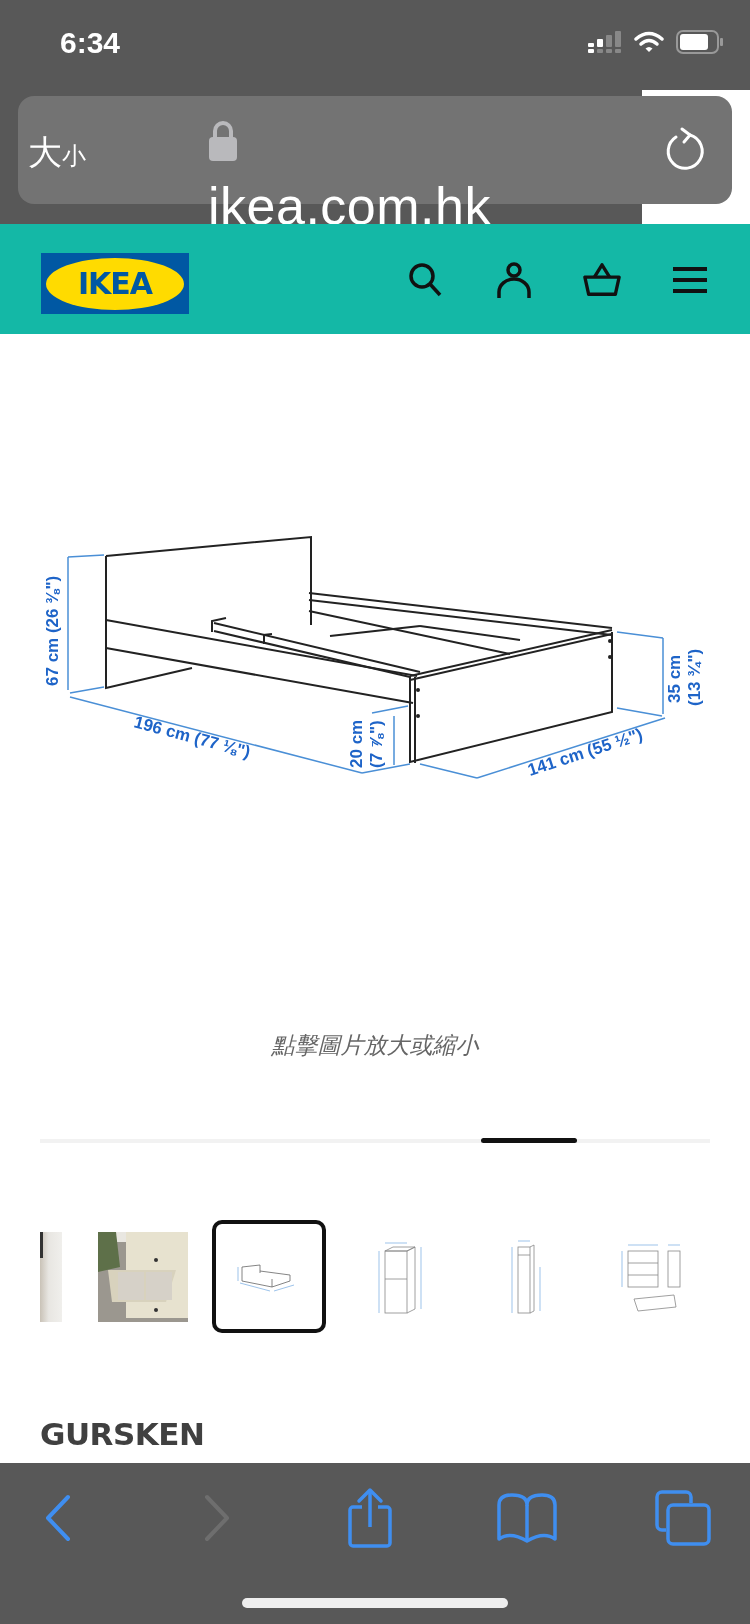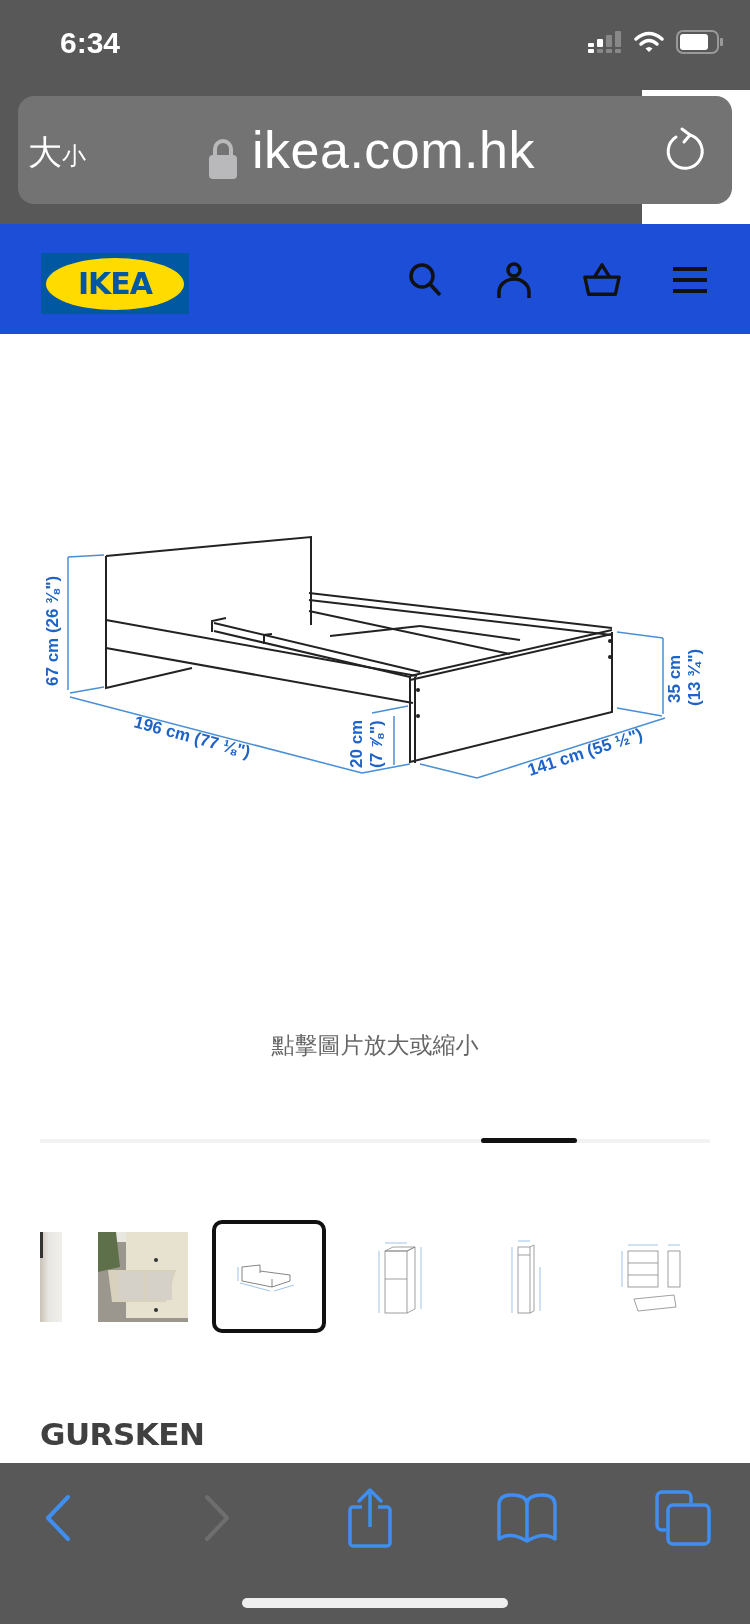--- a/index.html
+++ b/index.html
@@ -4,32 +4,32 @@
 <style>
   * { box-sizing: border-box; margin: 0; padding: 0; }
   html, body { width: 750px; height: 1624px; overflow: hidden; background: #ffffff; font-family: "Liberation Sans", sans-serif; }
   .status-bar { position: absolute; left: 0; top: 0; width: 750px; height: 90px; background: #585858; }
   .time { position: absolute; left: 60px; top: 26px; font-size: 30px; color: #fff; font-weight: 600; }
   .status-icons { position: absolute; right: 26px; top: 30px; display: flex; align-items: center; gap: 12px; }
   .browser-bar { position: absolute; left: 0; top: 90px; width: 642px; height: 134px; background: #585858; }
   .url-field { position: absolute; left: 18px; top: 6px; width: 714px; height: 108px; background: #737373; border-radius: 16px; }
   .aa-btn { position: absolute; left: 10px; top: 34px; color: #fff; font-size: 34px; }
   .aa-btn small { font-size: 24px; }
-  .url-center { position: absolute; left: 190px; top: 24px; display: flex; align-items: flex-end; gap: 14px; }
+  .url-center { position: absolute; left: 190px; top: 24px; display: flex; align-items: flex-start; gap: 14px; flex-direction: column; }
   .url-text { color: #fff; font-size: 52px; letter-spacing: 0.5px; }
   .reload { position: absolute; right: 26px; top: 30px; }
-  .site-header { position: absolute; left: 0; top: 224px; width: 750px; height: 110px; background: #1d4ed8; }
+  .site-header { position: absolute; left: 0; top: 224px; width: 750px; height: 110px; background: #14b8a6; }
   .logo { position: absolute; left: 41px; top: 29px; width: 148px; height: 61px; background: #0058a3; display: flex; align-items: center; justify-content: center; }
   .logo-ellipse { width: 138px; height: 52px; background: #ffdb00; border-radius: 50%; display: flex; align-items: center; justify-content: center; }
   .logo-text { color: #0058a3; font-weight: 900; font-size: 30px; letter-spacing: -1px; font-family: "DejaVu Sans", sans-serif; }
   .header-icons { position: absolute; right: 40px; top: 36px; display: flex; gap: 48px; align-items: center; }
   .header-icons span { width: 40px; height: 40px; display: flex; align-items: center; justify-content: center; }
   .product-image { position: absolute; left: 40px; top: 520px; width: 680px; height: 270px; }
   .dim { fill: #1e64c8; font-weight: bold; font-size: 17px; font-family: "Liberation Sans", sans-serif; }
-  .caption { position: absolute; left: 0; top: 1030px; width: 750px; text-align: center; font-size: 23px; color: #666; }
+  .caption { position: absolute; left: 0; top: 1030px; width: 750px; text-align: center; font-size: 23px; color: #666; font-style: italic; }
   .progress-track { position: absolute; left: 40px; top: 1139px; width: 670px; height: 4px; background: #f2f2f2; }
   .progress-thumb { position: absolute; left: 441px; top: -1px; width: 96px; height: 5px; background: #111; border-radius: 3px; }
   .thumbs { position: absolute; left: 0; top: 1220px; width: 750px; height: 115px; }
   .thumb { position: absolute; top: 0; height: 113px; display: flex; align-items: center; justify-content: center; }
   .thumb.active { border: 4px solid #111; border-radius: 10px; background: #fff; }
   .product-name { position: absolute; left: 40px; top: 1416px; font-size: 31px; font-weight: bold; color: #404040; font-family: "DejaVu Sans", sans-serif; letter-spacing: -0.5px; }
   .bottom-bar { position: absolute; left: 0; top: 1463px; width: 750px; height: 161px; background: #585858; }
   .bottom-bar .btn { position: absolute; top: 20px; width: 80px; height: 70px; display: flex; align-items: center; justify-content: center; }
   .home-indicator { position: absolute; left: 242px; top: 1598px; width: 266px; height: 10px; background: #eeeeee; border-radius: 5px; }
 </style>

